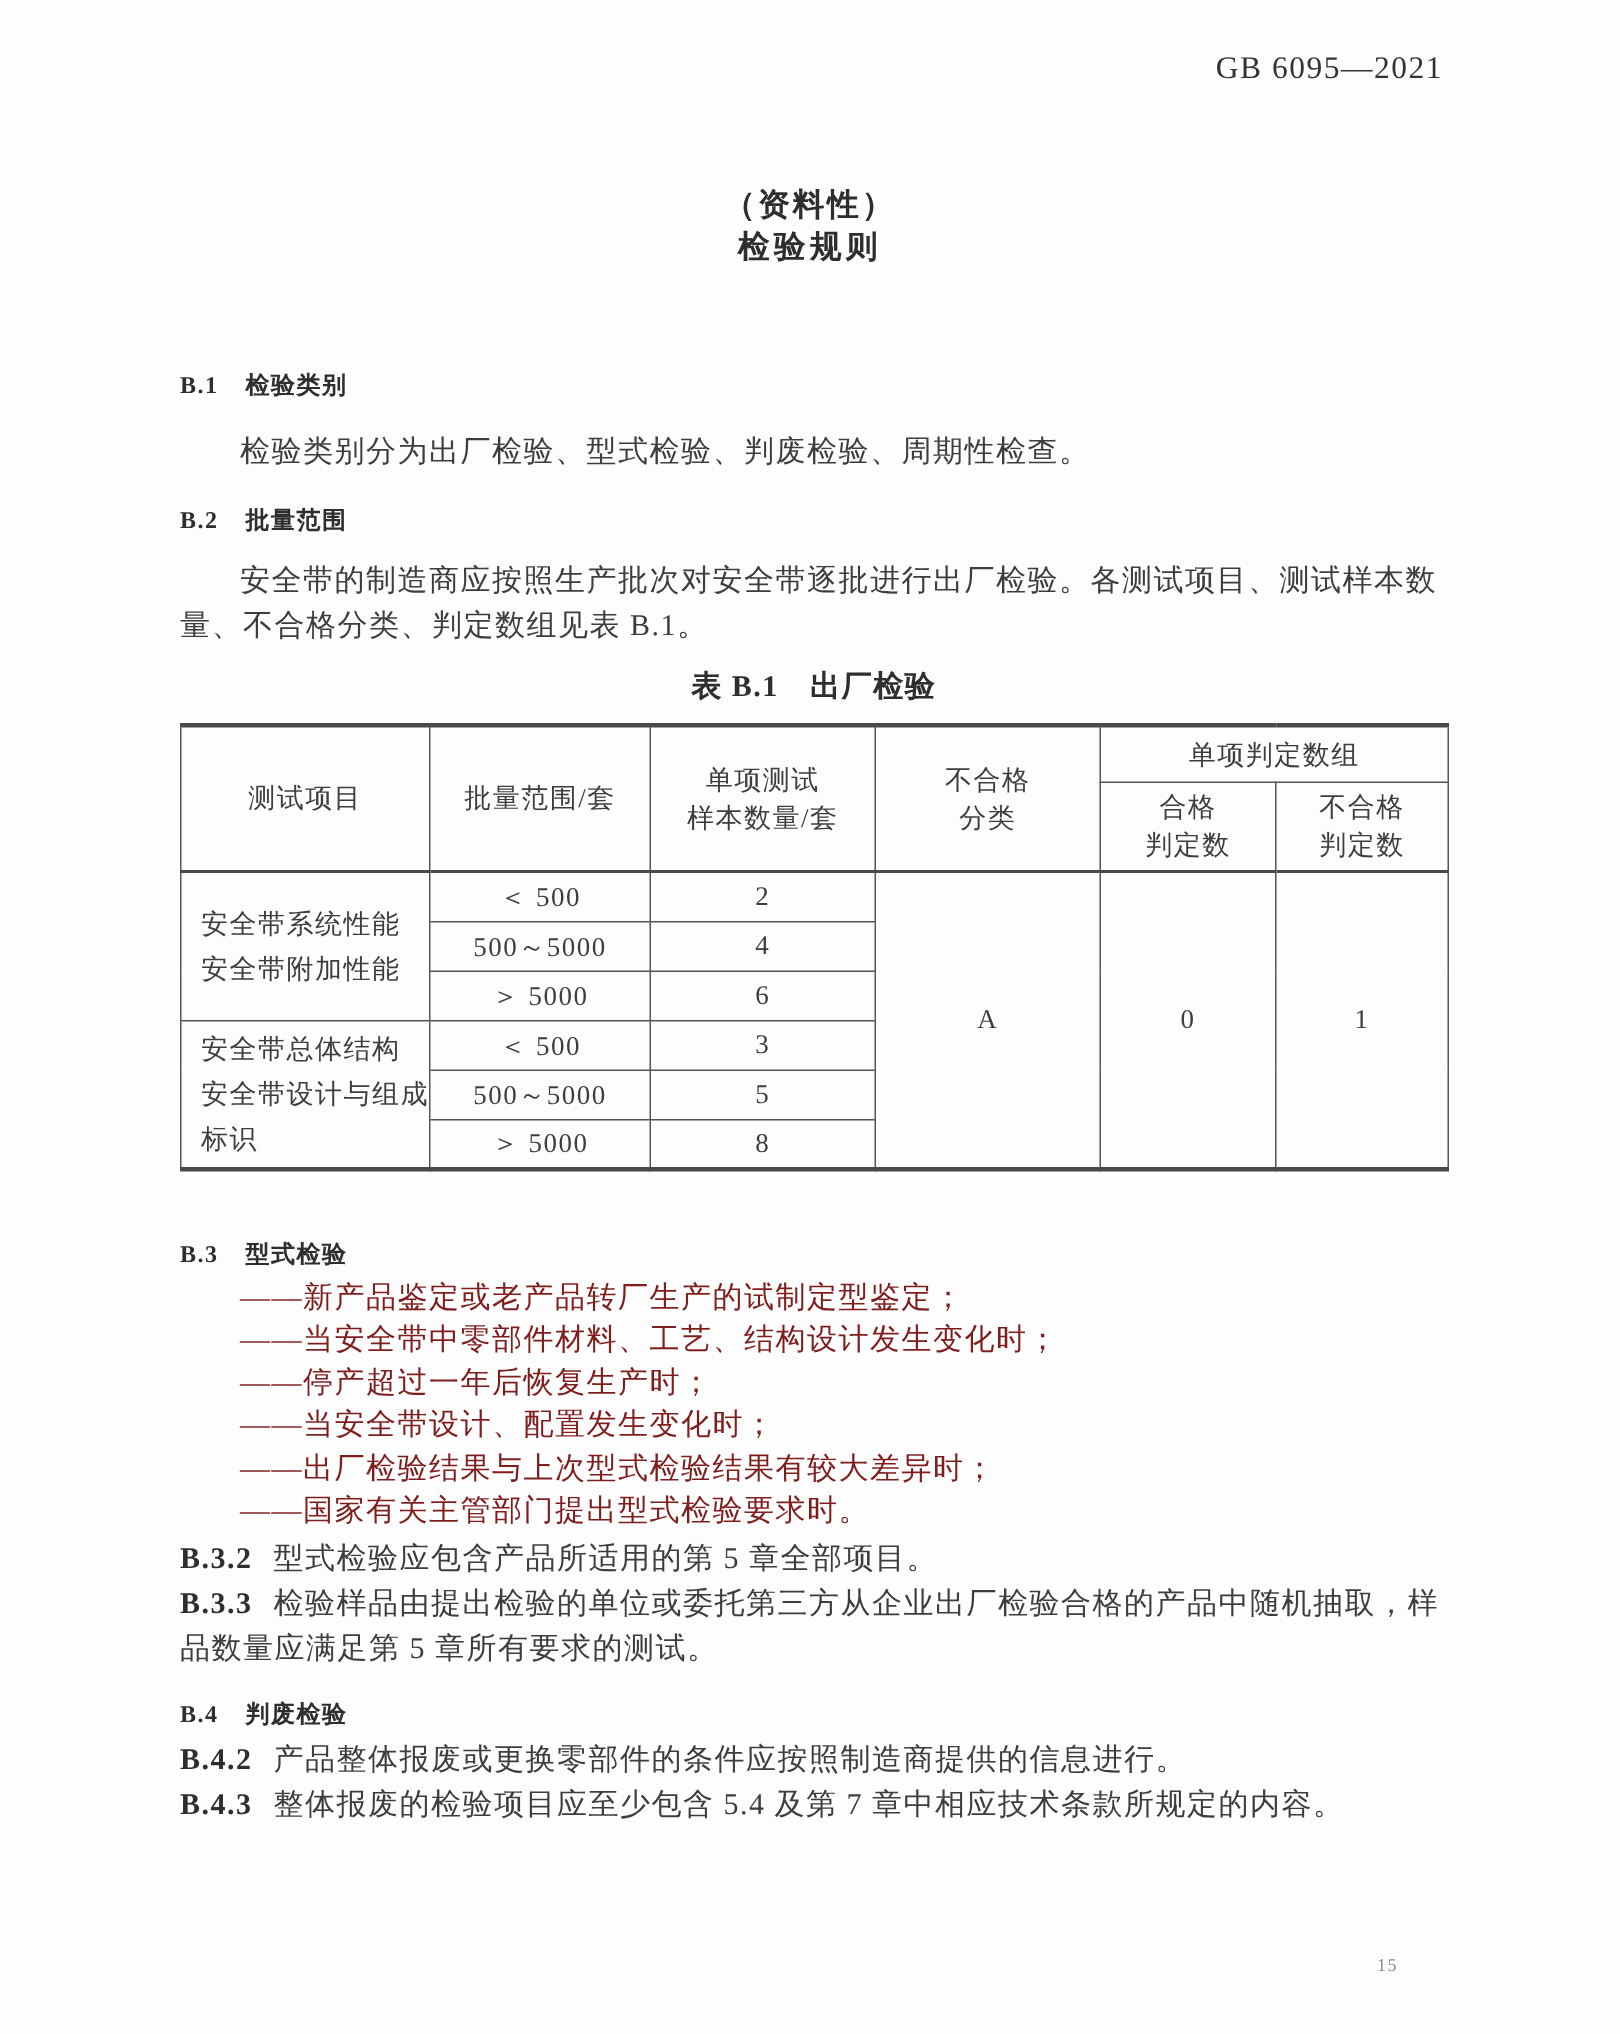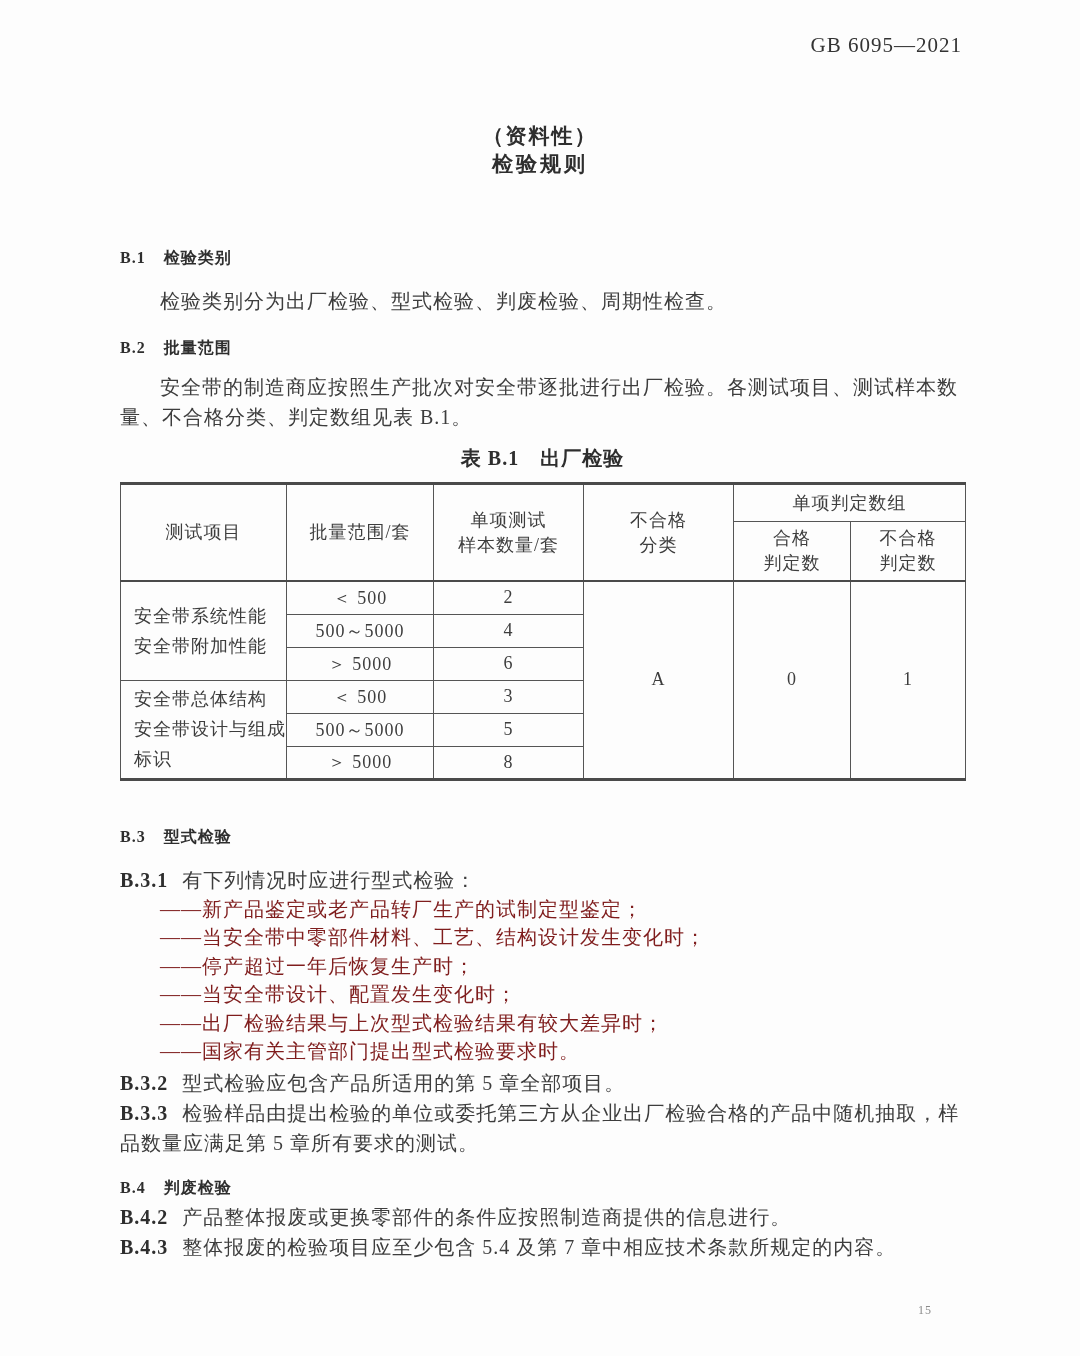--- a/index.html
+++ b/index.html
@@ -208,23 +208,20 @@
           <td class="num-cell">＞ 5000</td>
           <td class="num-cell">8</td>
         </tr>
       </tbody>
     </table>
 
     <div class="sec-head mt-b3">
       <span class="cnum">B.3</span><span>型式检验</span>
     </div>
 
-    <p class="clause mt-clause">
-      <span class="cnum">B.3.1</span><span>有下列情况时应进行型式检验：</span>
-    </p>
 
     <div class="dash-list">
       <div class="dash-item">——新产品鉴定或老产品转厂生产的试制定型鉴定；</div>
       <div class="dash-item">——当安全带中零部件材料、工艺、结构设计发生变化时；</div>
       <div class="dash-item">——停产超过一年后恢复生产时；</div>
       <div class="dash-item">——当安全带设计、配置发生变化时；</div>
       <div class="dash-item">——出厂检验结果与上次型式检验结果有较大差异时；</div>
       <div class="dash-item">——国家有关主管部门提出型式检验要求时。</div>
     </div>
 

